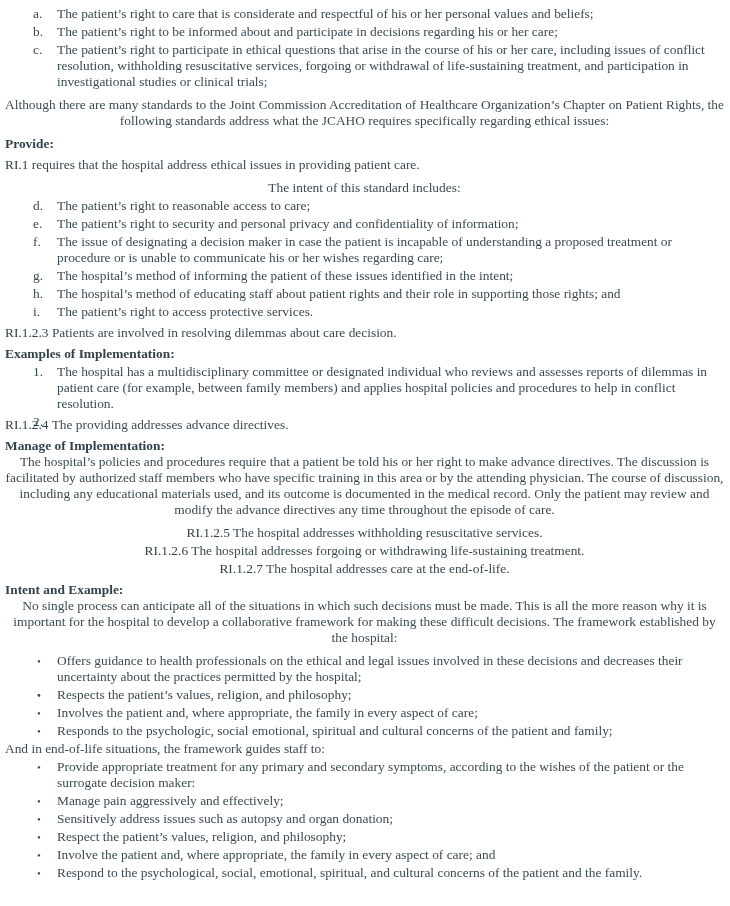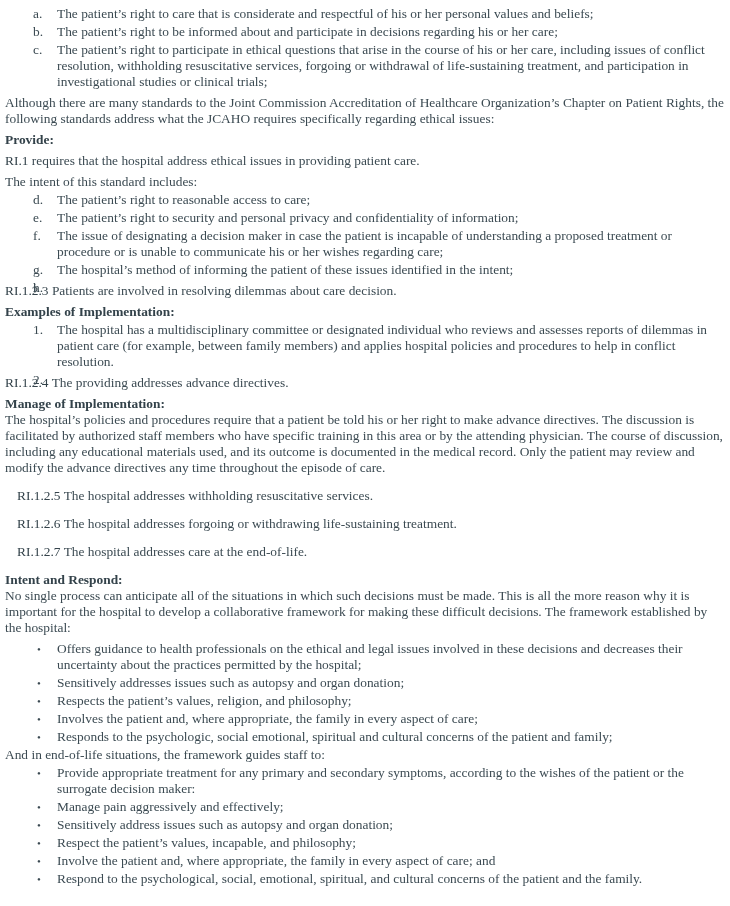--- a/index.html
+++ b/index.html
@@ -8,26 +8,26 @@
     height: 906px;
     overflow: hidden;
     background: #ffffff;
     color: #3b4a52;
     font-family: "Liberation Serif", serif;
     font-size: 13.4px;
     line-height: 16px;
   }
   .page { padding: 4px 6px 0 5px; }
   p { margin: 0; }
-  .para { margin: 1px 0; }
+  .para { margin: 7px 0; text-align: center; }
   .heading { font-weight: bold; margin: 5px 0 0 0; color: #33424a; }
   .ri-line { margin: 5px 0; }
   .ri-line .code { font-weight: normal; color: #33424a; }
   .ri-group { margin: 5px 0; }
-  .ri-group .ri-line { margin: 12px; }
+  .ri-group .ri-line { margin: 2px; text-align: center; }
   .list { margin: 5px 0; }
   .mt0 { margin-top: 0; }
   .mb0 { margin-bottom: 0; }
   .li { position: relative; padding-left: 52px; margin: 2px 0; }
   .li .marker { position: absolute; left: 28px; }
   .li .marker.bullet { left: 32px; font-size: 11px; }
 </style>
 </head>
 <body>
 
@@ -68,23 +68,25 @@
     <div class="li">
       <span class="marker">f.</span>
       <span>The issue of designating a decision maker in case the patient is incapable of understanding a proposed treatment or procedure or is unable to communicate his or her wishes regarding care;</span>
     </div>
     <div class="li">
       <span class="marker">g.</span>
       <span>The hospital’s method of informing the patient of these issues identified in the intent;</span>
     </div>
     <div class="li">
       <span class="marker">h.</span>
+      <span>The hospital’s method of educating staff about patient rights and their role in supporting those rights; and</span>
     </div>
     <div class="li">
       <span class="marker">i.</span>
+      <span>The patient’s right to access protective services.</span>
     </div>
   </div>
 
   <p class="ri-line"><b class="code">RI.1.2.3</b> <span>Patients are involved in resolving dilemmas about care decision.</span></p>
 
   <p class="heading">Examples of Implementation:</p>
 
   <div class="list mt0">
     <div class="li">
       <span class="marker">1.</span>
@@ -99,31 +101,30 @@
 
   <p class="heading">Manage of Implementation:</p>
   <p class="para mt0">The hospital’s policies and procedures require that a patient be told his or her right to make advance directives. The discussion is facilitated by authorized staff members who have specific training in this area or by the attending physician. The course of discussion, including any educational materials used, and its outcome is documented in the medical record. Only the patient may review and modify the advance directives any time throughout the episode of care.</p>
 
   <div class="ri-group">
     <p class="ri-line"><b class="code">RI.1.2.5</b> <span>The hospital addresses withholding resuscitative services.</span></p>
     <p class="ri-line"><b class="code">RI.1.2.6</b> <span>The hospital addresses forgoing or withdrawing life-sustaining treatment.</span></p>
     <p class="ri-line"><b class="code">RI.1.2.7</b> <span>The hospital addresses care at the end-of-life.</span></p>
   </div>
 
-  <p class="heading">Intent and Respond:</p>
+  <p class="heading">Intent and Example:</p>
   <p class="para mt0">No single process can anticipate all of the situations in which such decisions must be made. This is all the more reason why it is important for the hospital to develop a collaborative framework for making these difficult decisions. The framework established by the hospital:</p>
 
   <div class="list mb0">
     <div class="li">
       <span class="marker bullet">•</span>
       <span>Offers guidance to health professionals on the ethical and legal issues involved in these decisions and decreases their uncertainty about the practices permitted by the hospital;</span>
     </div>
     <div class="li">
       <span class="marker bullet">•</span>
-      <span>Sensitively addresses issues such as autopsy and organ donation;</span>
     </div>
     <div class="li">
       <span class="marker bullet">•</span>
       <span>Respects the patient’s values, religion, and philosophy;</span>
     </div>
     <div class="li">
       <span class="marker bullet">•</span>
       <span>Involves the patient and, where appropriate, the family in every aspect of care;</span>
     </div>
     <div class="li">
@@ -142,21 +143,21 @@
     <div class="li">
       <span class="marker bullet">•</span>
       <span>Manage pain aggressively and effectively;</span>
     </div>
     <div class="li">
       <span class="marker bullet">•</span>
       <span>Sensitively address issues such as autopsy and organ donation;</span>
     </div>
     <div class="li">
       <span class="marker bullet">•</span>
-      <span>Respect the patient’s values, incapable, and philosophy;</span>
+      <span>Respect the patient’s values, religion, and philosophy;</span>
     </div>
     <div class="li">
       <span class="marker bullet">•</span>
       <span>Involve the patient and, where appropriate, the family in every aspect of care; and</span>
     </div>
     <div class="li">
       <span class="marker bullet">•</span>
       <span>Respond to the psychological, social, emotional, spiritual, and cultural concerns of the patient and the family.</span>
     </div>
   </div>

